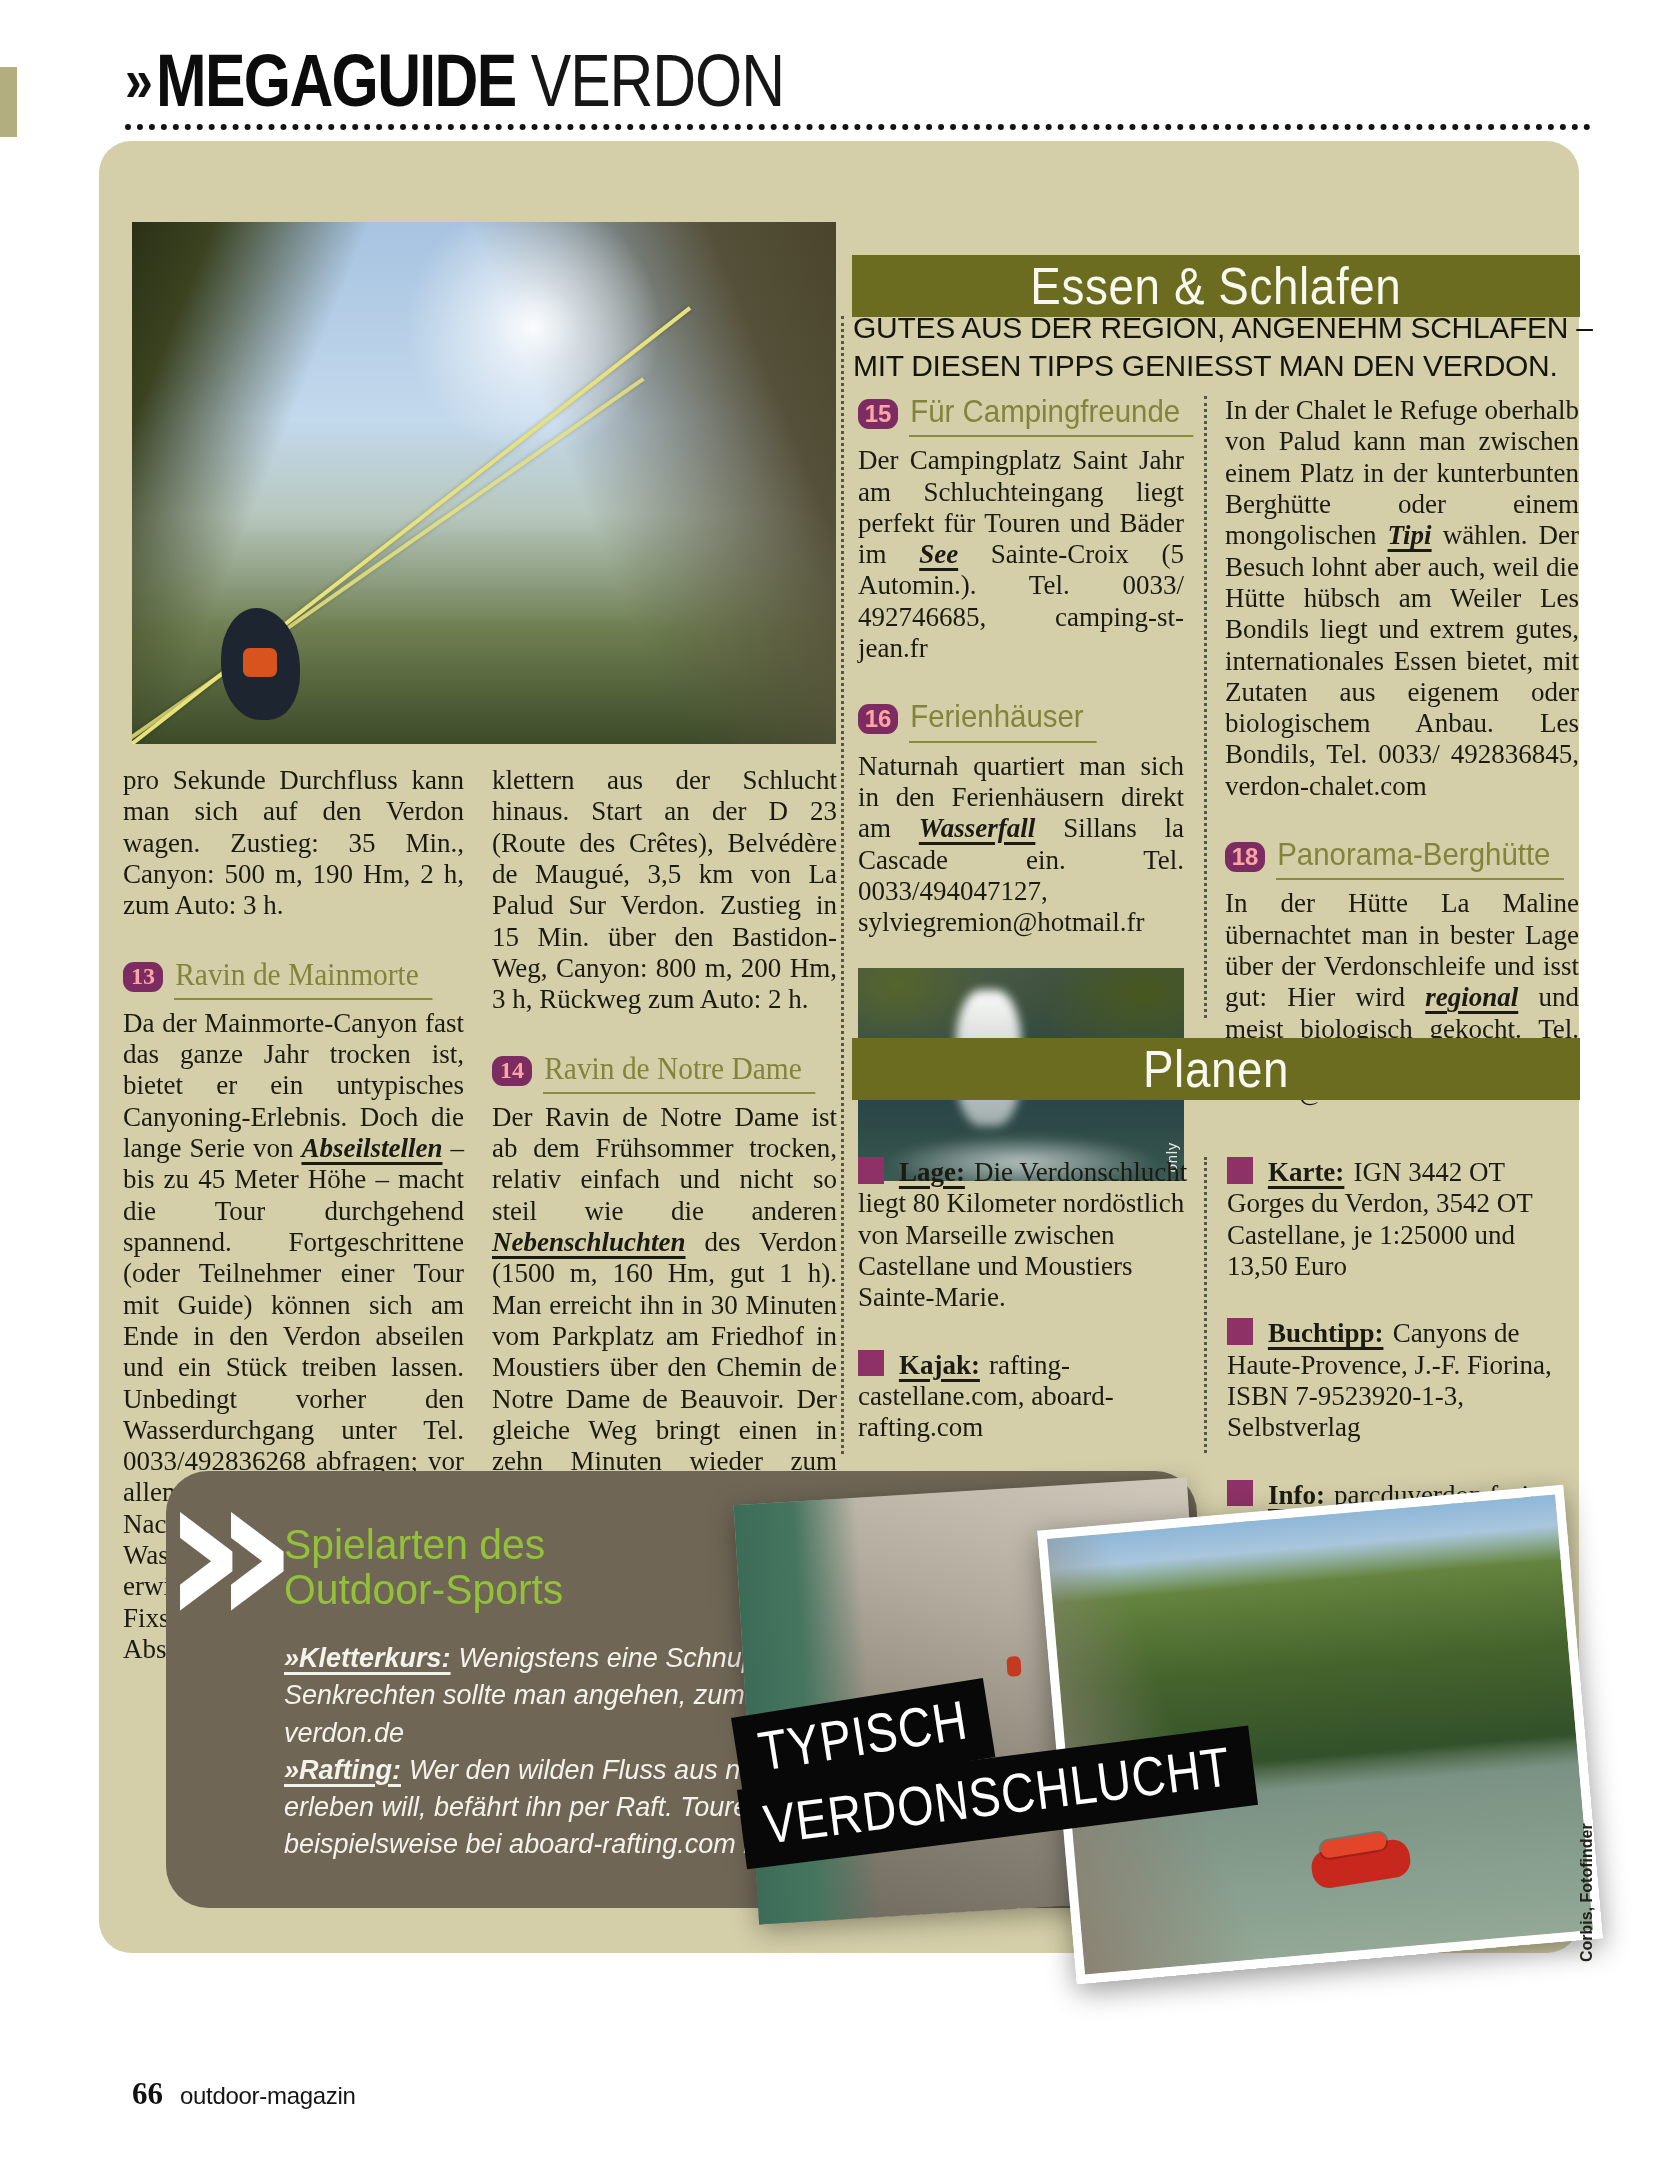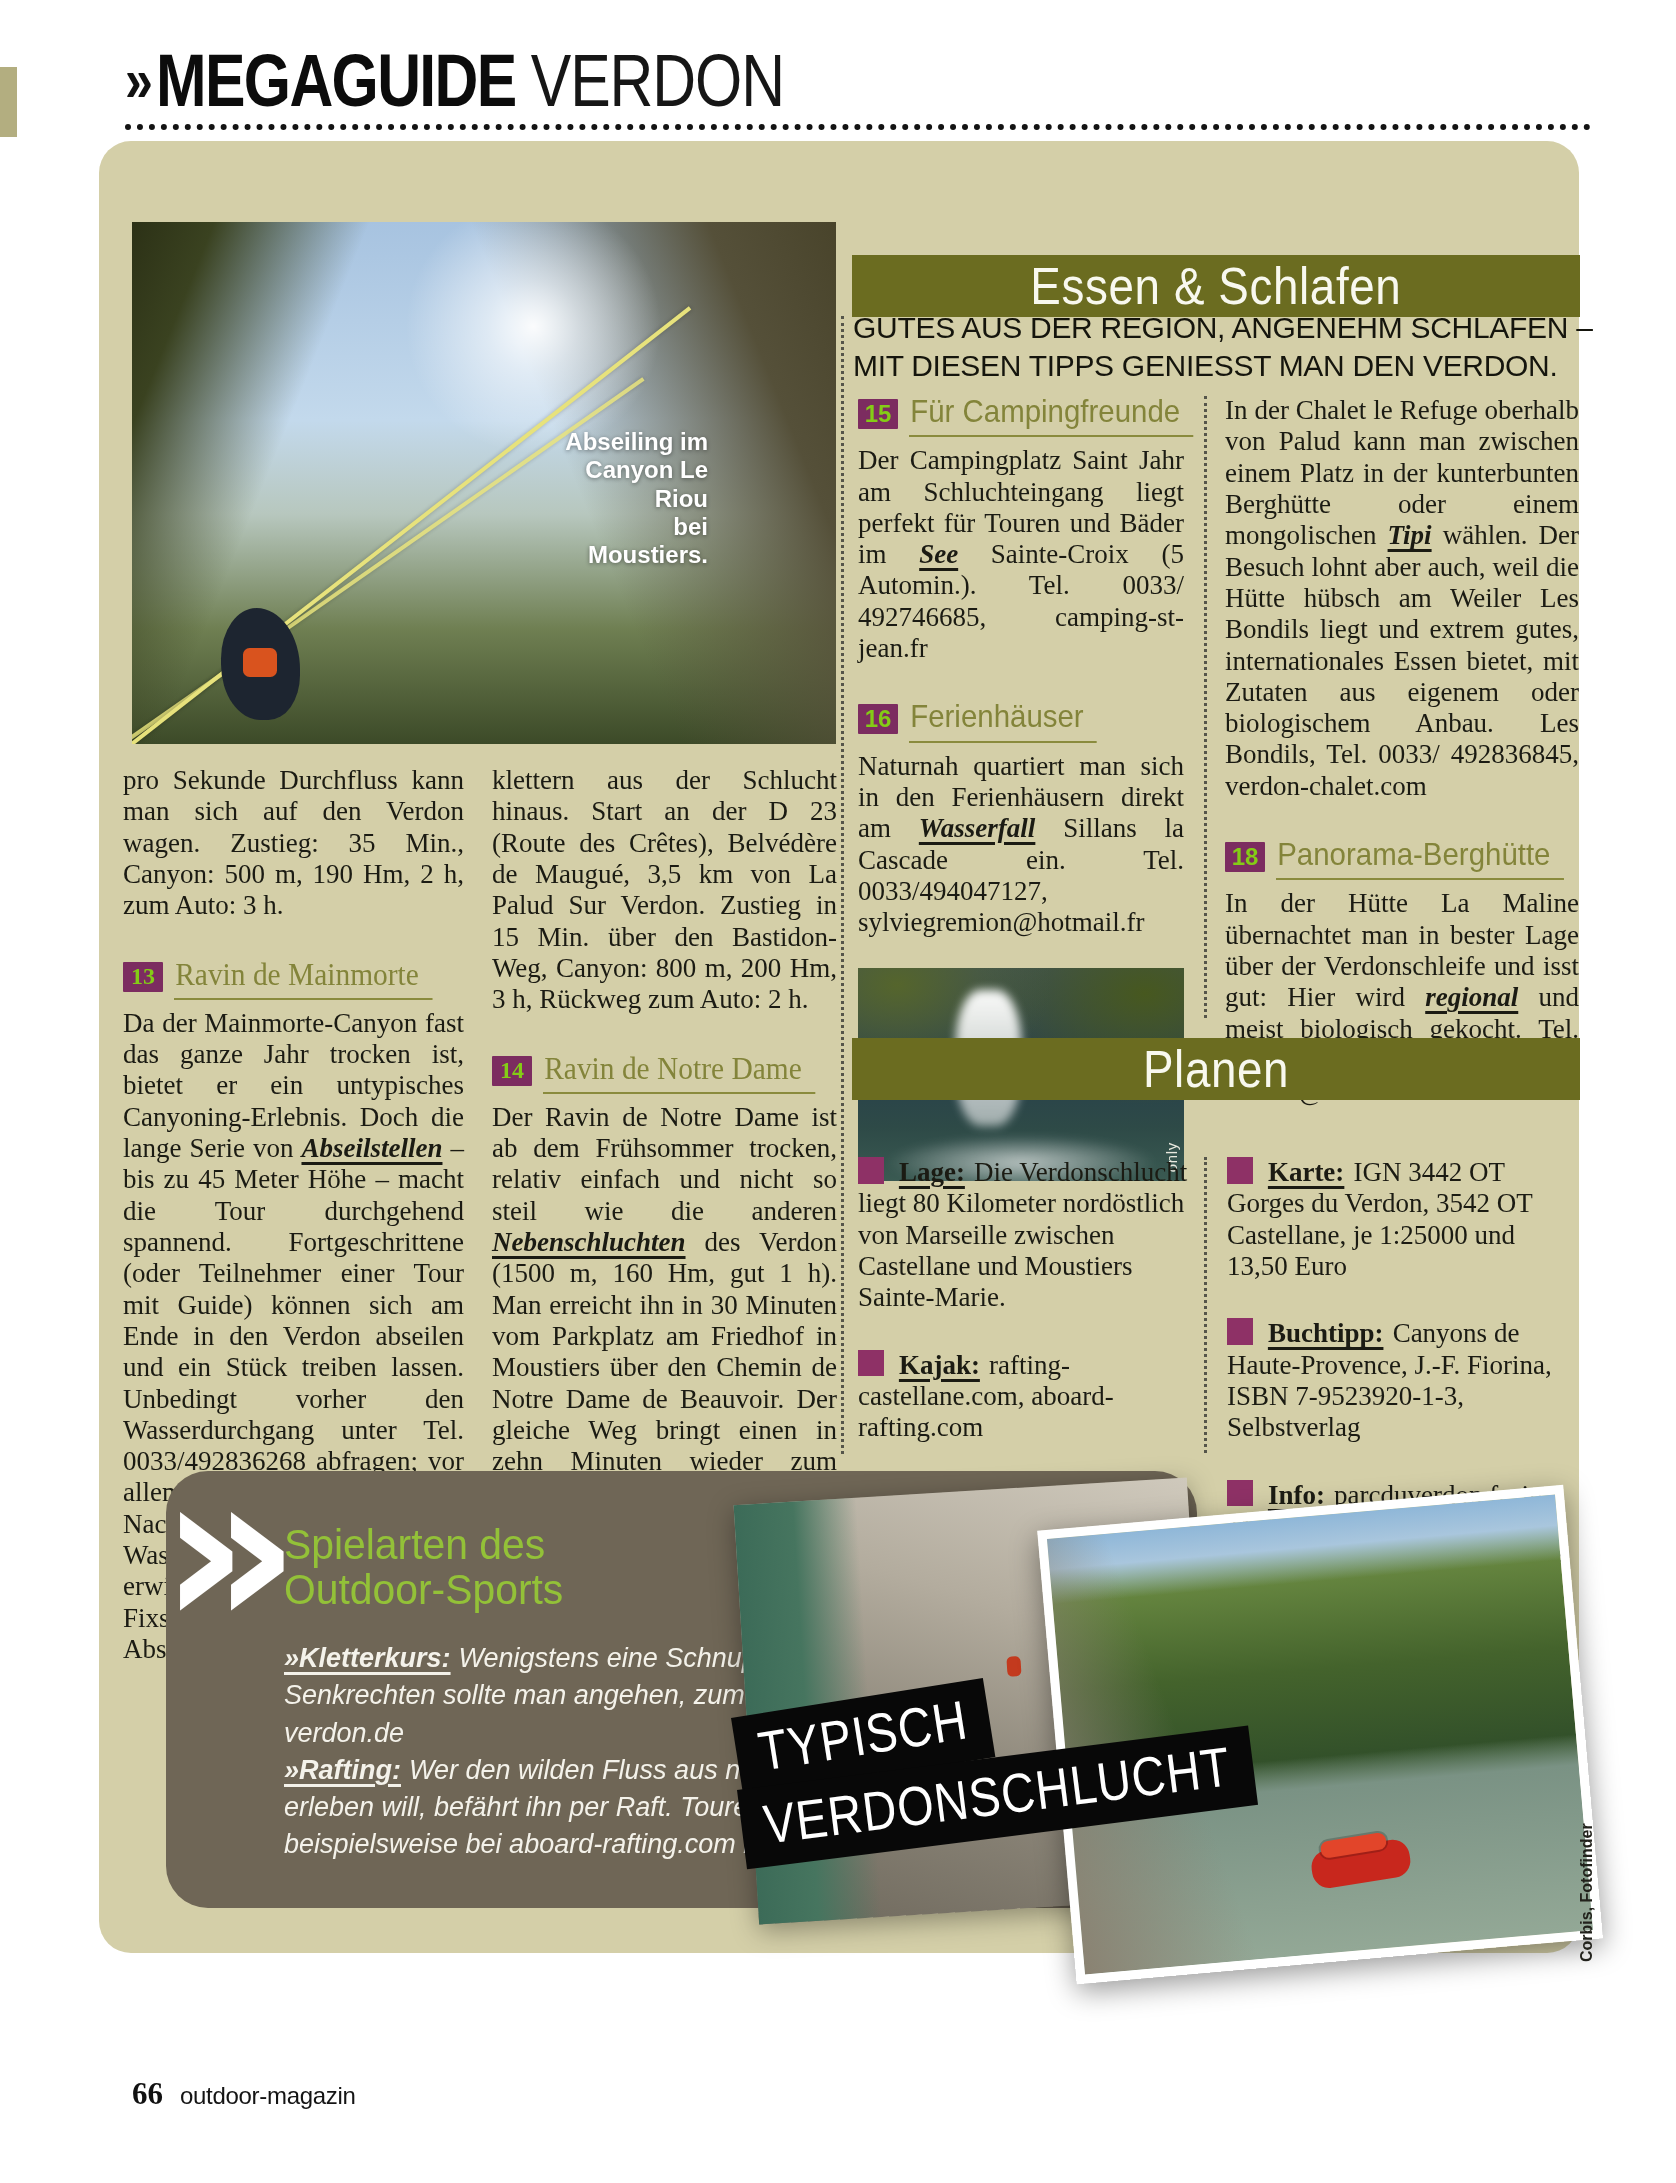--- a/index.html
+++ b/index.html
@@ -58,23 +58,23 @@
   .col { position:absolute; z-index:1; }
   .col-left  { left:123px;  top:765px; width:341px; }
   .col-mid   { left:492px;  top:765px; width:345px; }
   .col-e1    { left:858px; top:395px;  width:326px; }
   .col-e2    { left:1225px; top:395px;  width:354px; }
   .col-p1    { left:858px; top:1157px; width:330px; }
   .col-p2    { left:1227px; top:1157px; width:353px; }
 
   .item-head { display:flex; align-items:flex-start; gap:10.6px; margin-bottom:8px; margin-top:36px; }
   .item-head.first { margin-top:0; }
-  .badge { flex:0 0 auto; width:40px; height:30px; margin-top:4px; background:#7c2c60; border-radius:1px;
+  .badge { flex:0 0 auto; width:40px; height:30px; margin-top:4px; background:#7c2c60; border-radius:11px;
            display:flex; align-items:center; justify-content:center;
-           color:#84cc16; font-size:24px; font-weight:bold; }
+           color:#fca5a5; font-size:24px; font-weight:bold; }
   .item-title { font-size:32px; line-height:1.05; color:#83843a; white-space:nowrap;
                 border-bottom:2.6px solid #8a8b3d; padding:0 14.5px 6.6px 1.3px;
                 transform:scaleX(.92); transform-origin:left; }
 
   
   .waterfall { position:relative; margin-top:30px; width:326px; height:213px; overflow:hidden;
                background:
                  radial-gradient(ellipse at 12% 8%, #55652c 0%, rgba(85,101,44,0) 38%),
                  radial-gradient(ellipse at 88% 12%, #47581f 0%, rgba(71,88,31,0) 42%),
                  linear-gradient(180deg, #3e5158 0%, #27404c 45%, #2e4a47 75%, #3a5a52 100%); }
@@ -158,25 +158,20 @@
   <div class="dotted-rule"></div>
   <div class="edge-sliver"></div>
 
   <div class="panel"></div>
 
   <div class="hero">
     <div class="rope r2"></div>
     <div class="rope r1"></div>
     <div class="climber"></div>
   </div>
-  <div class="hero-caption">
-    <span>Abseiling im</span>
-    <span>Canyon Le Riou</span>
-    <span>bei Moustiers.</span>
-  </div>
 
   <div class="col col-left serif">
     <div>pro Sekunde Durchfluss kann man sich auf den Verdon wagen. Zustieg: 35 Min., Canyon: 500 m, 190 Hm, 2 h, zum Auto: 3 h.</div>
     <div class="item-head">
       <div class="badge">13</div>
       <div class="item-title">Ravin de Mainmorte</div>
     </div>
     <div><span>Da der Mainmorte-Canyon fast das ganze Jahr trocken ist, bietet er ein untypisches Canyoning-Erlebnis. Doch die lange Serie von </span><span class="em">Abseilstellen</span><span> – bis zu 45 Meter Höhe – macht die Tour durchgehend spannend. Fortgeschrittene (oder Teilnehmer einer Tour mit Guide) können sich am Ende in den Verdon abseilen und ein Stück treiben lassen. Unbedingt vorher den Wasserdurchgang unter Tel. 0033/492836268 abfragen; vor allem in der Vor- und Nachsaison wird unregelmäßig Wasser abgelassen. Anfänger erwischen am besten die Fixseile vor dem vorletzten Abseilen und</span></div>
   </div>
 

